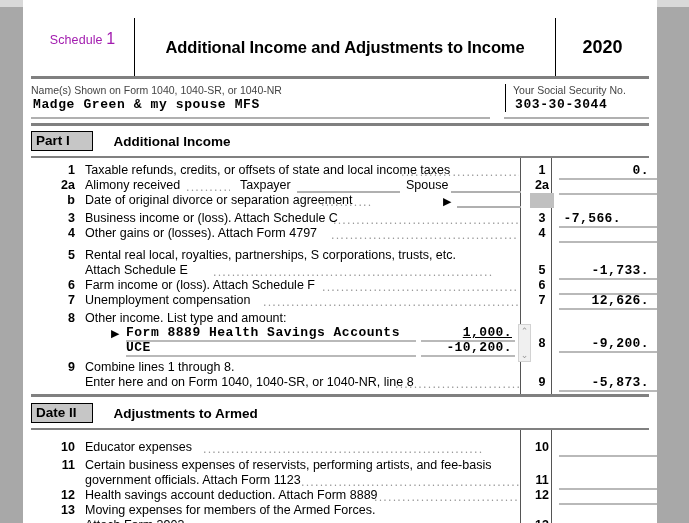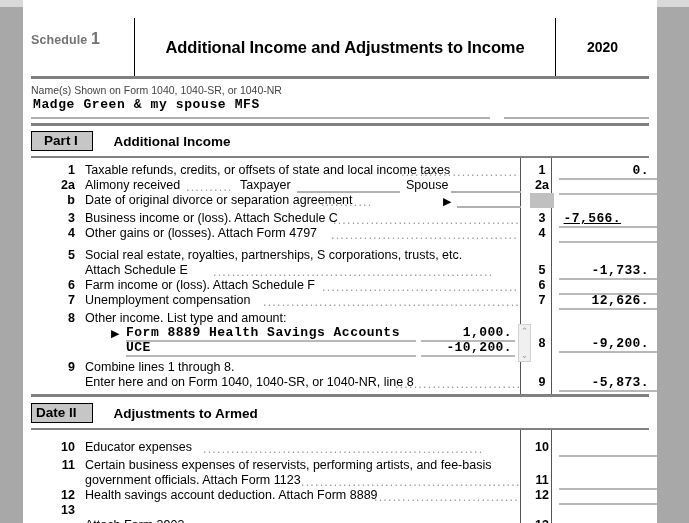--- a/index.html
+++ b/index.html
@@ -50,39 +50,40 @@
     left: 8px; top: 18px;
     width: 618px; height: 58px;
   }
   .hdr-left {
     position: absolute;
     left: 0; top: 0; width: 104px; height: 58px;
     border-right: 1px solid #000;
     padding-top: 12px;
   }
   .sched-line1 {
-    font-size: 12.5px; font-weight: bold; color: #737373;
+    font-size: 12.5px; font-weight: normal; color: #a21caf;
     letter-spacing: 0.1px;
+    text-align: center;
   }
   .sched-line1 .num { font-size: 16px; }
   .sched-line2 { font-size: 12.5px; font-weight: bold; color: #000; margin-top: 1px; }
 
   .hdr-title {
     position: absolute;
     left: 104px; top: 0; width: 421px; height: 58px;
     border-right: 1px solid #000;
     display: flex; align-items: center; justify-content: center;
     font-size: 16.5px; font-weight: bold; color: #000;
     letter-spacing: -0.1px;
   }
   .hdr-year {
     position: absolute;
     left: 525px; top: 0; width: 93px; height: 58px;
     display: flex; align-items: center; justify-content: center;
-    font-size: 14px; font-weight: bold; color: #000;
+    font-size: 18px; font-weight: bold; color: #000;
   }
 
   .rule-thick {
     position: absolute; background: #808080;
   }
 
   
   .name-band {
     position: absolute;
     left: 8px; top: 84px; width: 618px; height: 36px;
@@ -209,26 +210,30 @@
     <div class="hdr-year">2020</div>
   </div>
 
   <div class="rule-thick" style="left:8px; top:76px; width:618px; height:3px;"></div>
 
   <div class="name-band">
     <div class="name-box">
       <div class="caption">Name(s) Shown on Form 1040, 1040-SR, or 1040-NR</div>
       <div class="entry">Madge Green &amp; my spouse MFS</div>
     </div>
+    <div class="ssn-box">
+      <div class="caption">Your Social Security No.</div>
+      <div class="entry">303-30-3044</div>
+    </div>
   </div>
   <div class="field-rule" style="left:8px; top:117px; width:459px;"></div>
   <div class="field-rule" style="left:481px; top:117px; width:145px;"></div>
   <div class="rule-thick" style="left:8px; top:123px; width:618px; height:3px;"></div>
 
-  <div class="part-bar" style="top:131px;text-align:center;">
+  <div class="part-bar" style="top:131px;">
     <span class="part-chip">Part I</span>
     <span class="part-title">Additional Income</span>
   </div>
   <div class="rule-thick" style="left:8px; top:156px; width:618px; height:2px;"></div>
 
   <div class="col-div" style="left:497px; top:158px; height:236px;"></div>
   <div class="col-div" style="left:528px; top:158px; height:236px;"></div>
 
   <div class="tbl">
 
@@ -262,35 +267,35 @@
     <div class="arrow" style="position:absolute; left:412px; top:195px;">▶</div>
     <div class="field-rule" style="left:426px; top:206px; width:64px;"></div>
     <div class="rnum shaded" style="left:499px; top:193px; height:15px;"></div>
 
     <div class="row" style="top:211px;">
       <div class="lnum">3</div>
       <div class="ltxt">Business income or (loss). Attach Schedule C</div>
     </div>
     <div class="leader" style="left:302px; top:213px; width:186px;">............................................................</div>
     <div class="rnum" style="left:499px; top:211px;">3</div>
-    <div class="amt" style="left:494px; top:211px;text-decoration:underline;">-7,566.</div>
+    <div class="amt" style="left:494px; top:211px;">-7,566.</div>
     <div class="amt-rule" style="left:528px; top:226px; width:98px;"></div>
 
     <div class="row" style="top:226px;">
       <div class="lnum">4</div>
       <div class="ltxt">Other gains or (losses). Attach Form 4797</div>
     </div>
     <div class="leader" style="left:300px; top:228px; width:188px;">............................................................</div>
     <div class="rnum" style="left:499px; top:226px;">4</div>
     <div class="amt" style="left:522px; top:226px;"></div>
     <div class="amt-rule" style="left:528px; top:241px; width:98px;"></div>
 
     <div class="row" style="top:248px;">
       <div class="lnum">5</div>
-      <div class="ltxt">Social real estate, royalties, partnerships, S corporations, trusts, etc.</div>
+      <div class="ltxt">Rental real local, royalties, partnerships, S corporations, trusts, etc.</div>
     </div>
     <div class="row" style="top:263px;">
       <div class="ltxt">Attach Schedule E</div>
     </div>
     <div class="leader" style="left:182px; top:265px; width:306px;">............................................................</div>
     <div class="rnum" style="left:499px; top:263px;">5</div>
     <div class="amt" style="left:522px; top:263px;">-1,733.</div>
     <div class="amt-rule" style="left:528px; top:278px; width:98px;"></div>
 
     <div class="row" style="top:278px;">
@@ -311,21 +316,21 @@
     <div class="amt" style="left:522px; top:293px;">12,626.</div>
     <div class="amt-rule" style="left:528px; top:308px; width:98px;"></div>
 
     <div class="row" style="top:311px;">
       <div class="lnum">8</div>
       <div class="ltxt">Other income. List type and amount:</div>
     </div>
 
     <div class="arrow" style="position:absolute; left:80px; top:327px;">▶</div>
     <div class="sub-entry" style="left:95px; top:325px;">Form 8889 Health Savings Accounts</div>
-    <div class="sub-amt" style="left:395px; top:325px;">1,000.</div>
+    <div class="sub-amt" style="left:395px; top:325px;text-decoration:underline;">1,000.</div>
     <div class="sub-rule" style="left:95px; top:340px; width:290px;"></div>
     <div class="sub-rule" style="left:390px; top:340px; width:94px;"></div>
 
     <div class="sub-entry" style="left:95px; top:340px;">UCE</div>
     <div class="sub-amt" style="left:395px; top:340px;">-10,200.</div>
     <div class="sub-rule" style="left:95px; top:355px; width:290px;"></div>
     <div class="sub-rule" style="left:390px; top:355px; width:94px;"></div>
 
     <div class="mini-scroll" style="left:487px; top:324px;">
       <span>⌃</span>
@@ -387,20 +392,21 @@
       <div class="lnum">12</div>
       <div class="ltxt">Health savings account deduction. Attach Form 8889</div>
     </div>
     <div class="leader" style="left:343px; top:490px; width:145px;">............................................................</div>
     <div class="rnum" style="left:499px; top:488px;">12</div>
     <div class="amt" style="left:522px; top:488px;"></div>
     <div class="amt-rule" style="left:528px; top:503px; width:98px;"></div>
 
     <div class="row" style="top:503px;">
       <div class="lnum">13</div>
+      <div class="ltxt">Moving expenses for members of the Armed Forces.</div>
     </div>
     <div class="row" style="top:518px;">
       <div class="ltxt">Attach Form 3903</div>
     </div>
     <div class="rnum" style="left:499px; top:518px;">13</div>
   </div>
 
 </div>
 
 </body></html>

